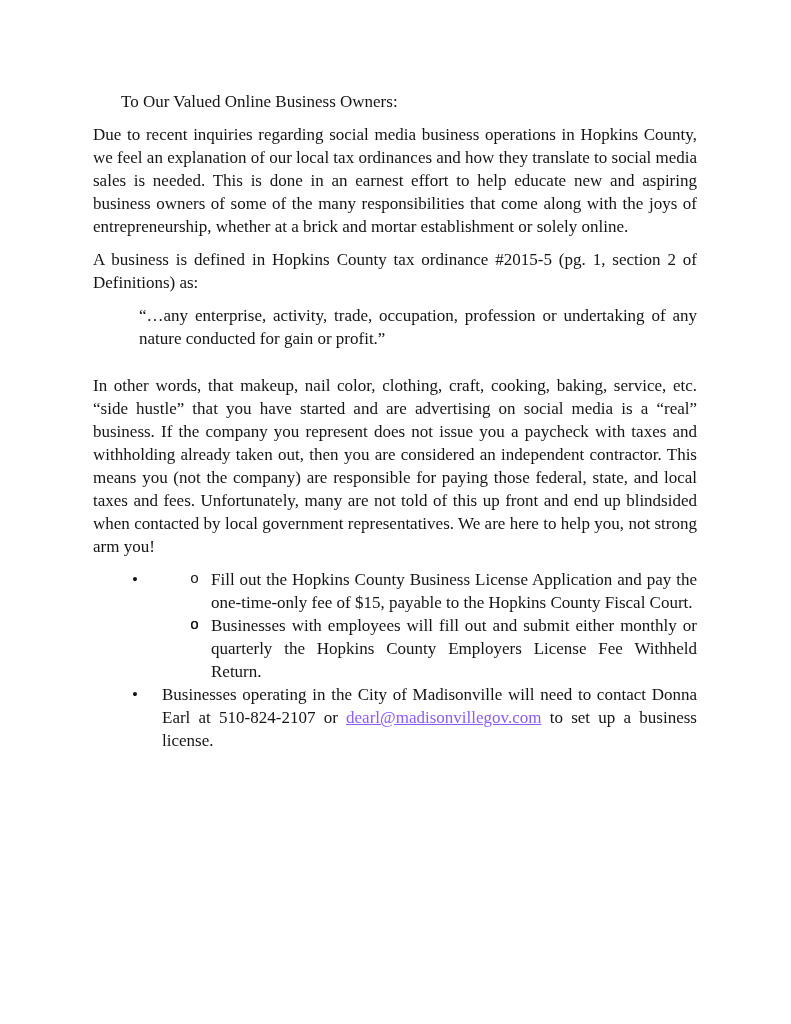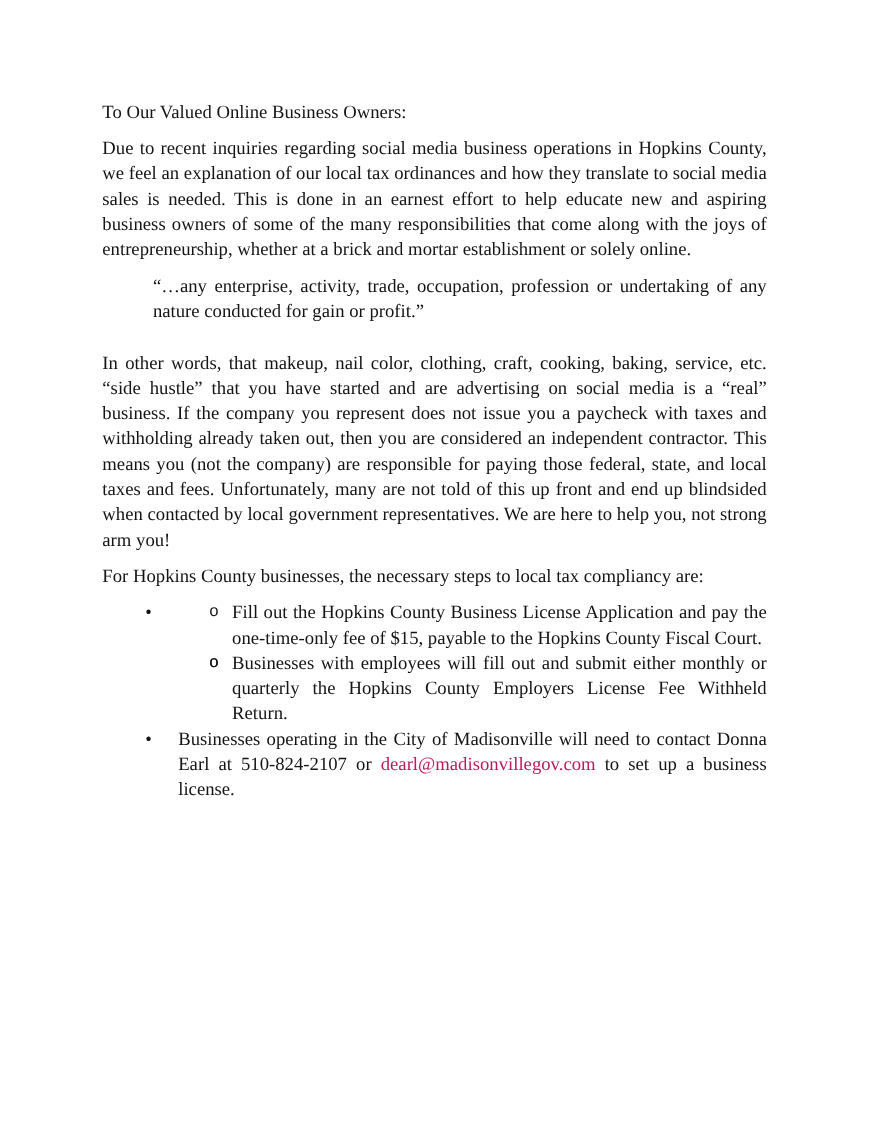--- a/index.html
+++ b/index.html
@@ -22,20 +22,21 @@
     height: 1024px;
     padding: 90px 94px 0 93px;
     background: #ffffff;
   }
   .para {
     margin: 0 0 10px 0;
     text-align: justify;
   }
   .salutation {
     text-align: left;
+    margin-left: 28px;
   }
   .quote {
     margin: 0 0 24px 0;
     padding-left: 46px;
     text-align: justify;
   }
   .list {
     margin: 0 0 10px 0;
   }
   .li {
@@ -50,39 +51,40 @@
   }
   .li.level-2 { padding-left: 118px; }
   .li.level-2 > .marker {
     position: absolute;
     left: 97px;
     top: 0;
     font-family: "Liberation Mono", "DejaVu Sans Mono", monospace;
     font-size: 15px;
   }
   a.email-link {
-    color: #be185d;
+    color: #8b5cf6;
+    text-decoration: underline;
     cursor: pointer;
   }
 </style>
 </head>
 <body>
 
 <div class="page">
 
   <p class="para salutation">To Our Valued Online Business Owners:</p>
 
   <p class="para">Due to recent inquiries regarding social media business operations in Hopkins County, we feel an explanation of our local tax ordinances and how they translate to social media sales is needed. This is done in an earnest effort to help educate new and aspiring business owners of some of the many responsibilities that come along with the joys of entrepreneurship, whether at a brick and mortar establishment or solely online.</p>
 
+  <p class="para">A business is defined in Hopkins County tax ordinance #2015-5 (pg. 1, section 2 of Definitions) as:</p>
 
   <p class="quote">“…any enterprise, activity, trade, occupation, profession or undertaking of any nature conducted for gain or profit.”</p>
 
   <p class="para">In other words, that makeup, nail color, clothing, craft, cooking, baking, service, etc. “side hustle” that you have started and are advertising on social media is a “real” business.  If the company you represent does not issue you a paycheck with taxes and withholding already taken out, then you are considered an independent contractor. This means you (not the company) are responsible for paying those federal, state, and local taxes and fees.  Unfortunately, many are not told of this up front and end up blindsided when contacted by local government representatives. We are here to help you, not strong arm you!</p>
 
-  <p class="para">For Hopkins County businesses, the necessary steps to local tax compliancy are:</p>
 
   <div class="list">
 
     <div class="li level-1">
       <span class="marker">•</span>
     </div>
 
     <div class="li level-2">
       <span class="marker">o</span>
       <span>Fill out the Hopkins County Business License Application and pay the one-time-only fee of $15, payable to the Hopkins County Fiscal Court.</span>

